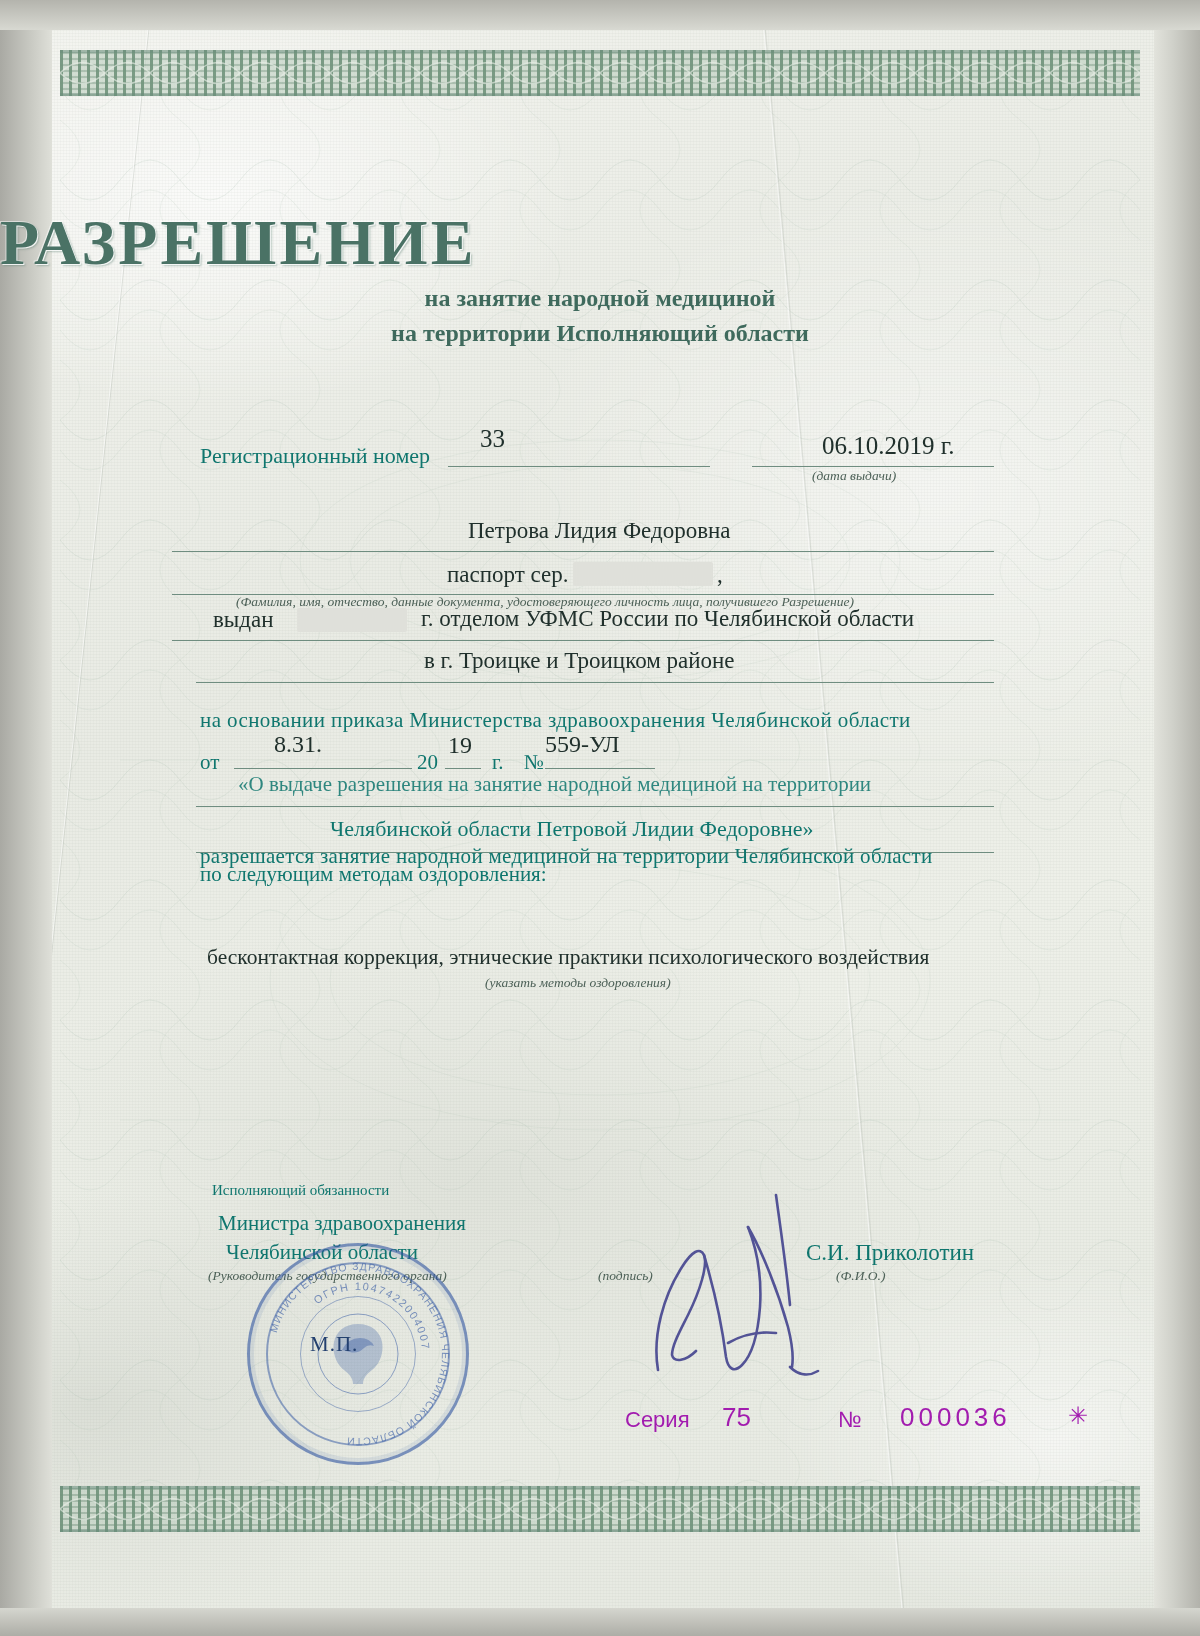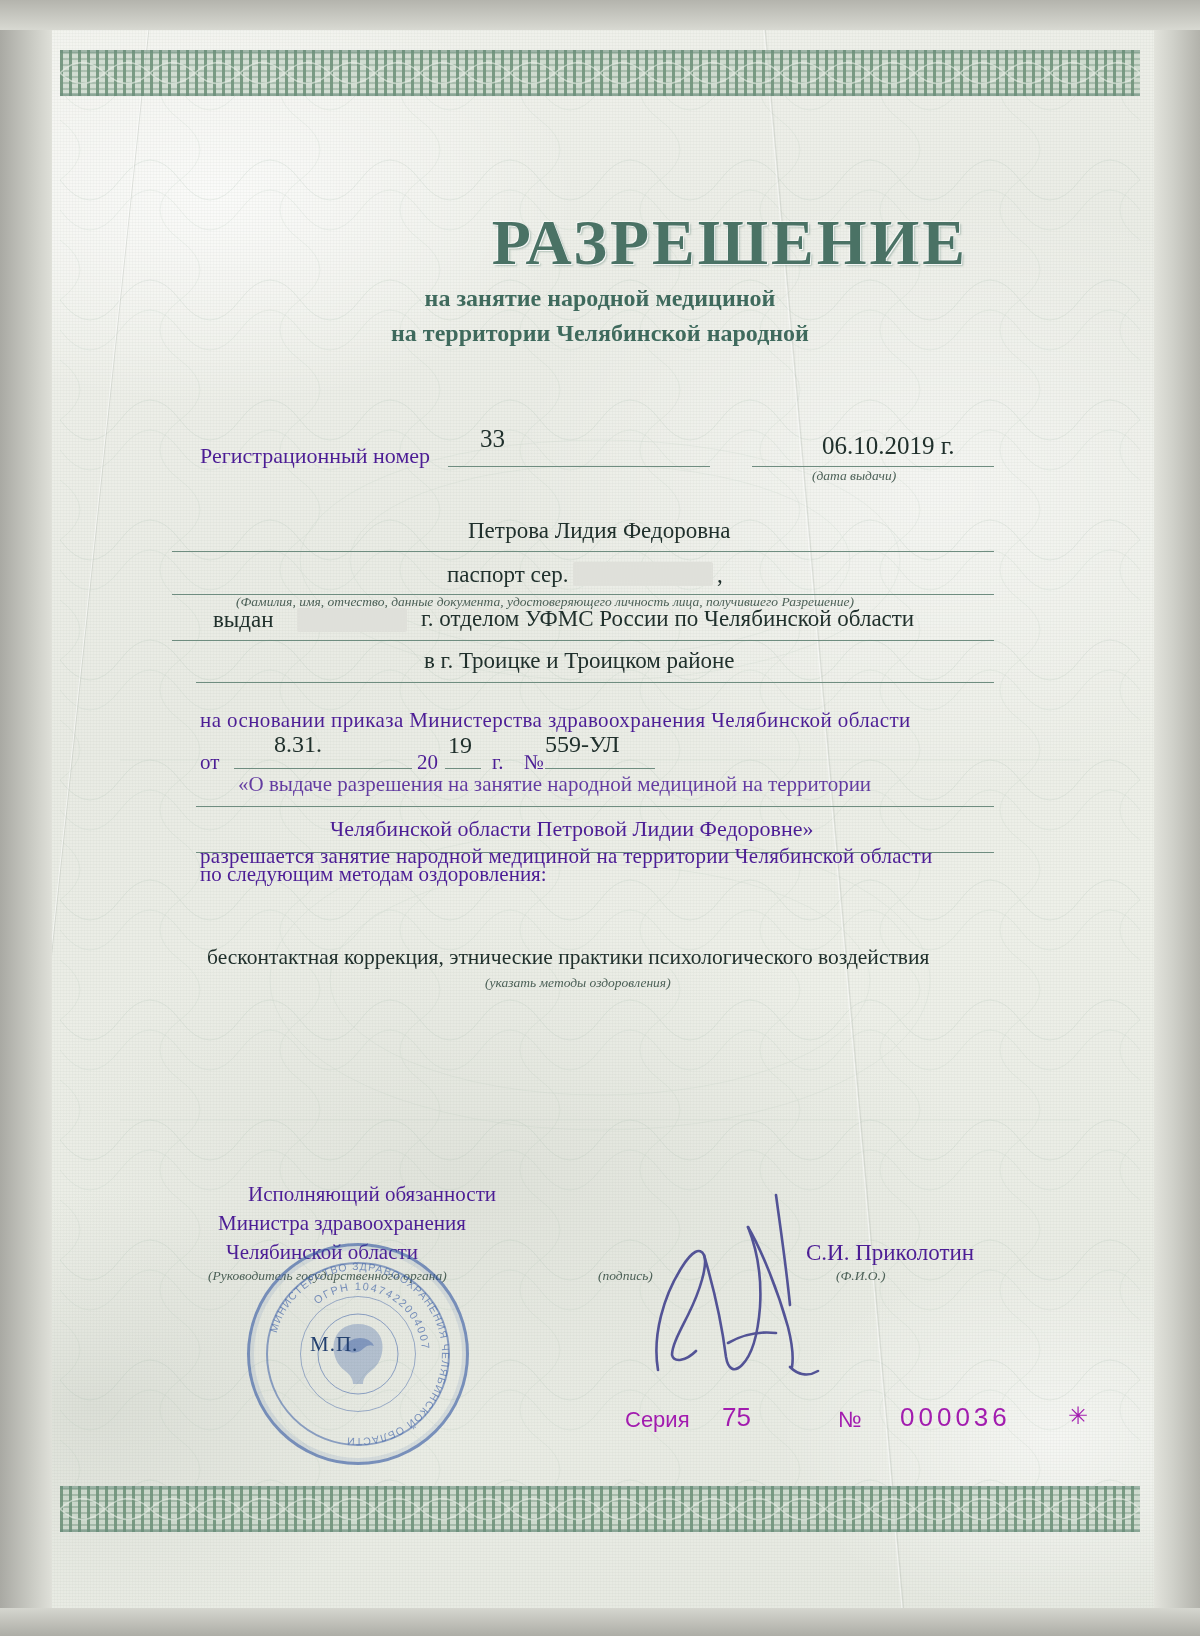--- a/index.html
+++ b/index.html
@@ -46,36 +46,36 @@
     opacity:.92;
   }
   .band-top{top:50px;}
   .band-bottom{top:1486px;}
   .band-ornament{
     position:absolute;left:0;top:0;width:100%;height:100%;
     opacity:.85;
   }
 
   .doc-title{
-    position:absolute;left:0;top:206px;width:968px;text-align:right;
+    position:absolute;left:0;top:206px;width:968px;text-align:left;
     font-size:64px;letter-spacing:3px;font-weight:bold;
     color:#4a7265;
     font-family:"Liberation Serif", serif;
     text-shadow: 1px 1px 0 rgba(255,255,255,.85), 2px 2px 2px rgba(74,114,101,.35), -1px -1px 0 rgba(255,255,255,.5);
   }
   .doc-sub{
     position:absolute;left:0;width:1200px;text-align:center;
     font-size:24px;font-weight:bold;color:#3f6a5d;
     font-family:"Liberation Serif", serif;
   }
   .sub1{top:285px;}
   .sub2{top:320px;}
 
   .ln{position:absolute;border-bottom:1.6px solid #6f8d80;}
-  .txt{position:absolute;color:#4c1d95;font-family:"Liberation Serif", serif;}
+  .txt{position:absolute;color:#0f766e;font-family:"Liberation Serif", serif;}
   .cap{position:absolute;font-style:italic;color:#4c6057;font-family:"Liberation Serif", serif;font-size:13.5px;}
   .hand{color:#20302c;}
   .redact{position:absolute;background:#dfe0da;border-radius:2px;}
 
   .stamp{
     position:absolute;left:247px;top:1243px;width:216px;height:216px;
     border-radius:50%;
     border:3px solid rgba(44,82,160,.72);
     box-shadow:0 0 0 4px rgba(44,82,160,.12) inset;
     opacity:.82;
@@ -152,21 +152,21 @@
       </g>
       <g fill="#5d8472" opacity="0.55">
         <rect x="0" y="0" width="1080" height="3"></rect>
         <rect x="0" y="43" width="1080" height="3"></rect>
       </g>
     </svg>
   </div>
 
   <div class="doc-title">РАЗРЕШЕНИЕ</div>
   <div class="doc-sub sub1">на занятие народной медициной</div>
-  <div class="doc-sub sub2">на территории Челябинской народной</div>
+  <div class="doc-sub sub2">на территории Исполняющий области</div>
 
   <div class="txt" style="left:200px;top:443px;font-size:22px;">Регистрационный номер</div>
   <div class="txt hand" style="left:480px;top:425px;font-size:25px;">33</div>
   <div class="ln" style="left:448px;top:466px;width:262px;"></div>
 
   <div class="txt hand" style="left:822px;top:432px;font-size:25px;">06.10.2019 г.</div>
   <div class="ln" style="left:752px;top:466px;width:242px;"></div>
   <div class="cap" style="left:812px;top:468px;">(дата выдачи)</div>
 
   <div class="txt hand" style="left:452px;top:518px;font-size:23px;margin-left:16px;">Петрова Лидия Федоровна</div>
@@ -203,21 +203,21 @@
   <div class="ln" style="left:196px;top:806px;width:798px;"></div>
 
   <div class="txt" style="left:330px;top:816px;font-size:22px;">Челябинской области Петровой Лидии Федоровне»</div>
   <div class="ln" style="left:196px;top:852px;width:798px;"></div>
 
   <div class="txt" style="left:200px;top:844px;font-size:21px;letter-spacing:.3px;">разрешается занятие народной медициной на территории Челябинской области</div>
   <div class="txt" style="left:200px;top:862px;font-size:21px;">по следующим методам оздоровления:</div>
   <div class="txt hand" style="left:207px;top:945px;font-size:21.5px;">бесконтактная коррекция, этнические практики психологического воздействия</div>
   <div class="cap" style="left:485px;top:975px;">(указать методы оздоровления)</div>
 
-  <div class="txt" style="left:212px;top:1182px;font-size:21px;margin-left:36px;">Исполняющий обязанности</div>
+  <div class="txt" style="left:212px;top:1182px;font-size:15px;">Исполняющий обязанности</div>
   <div class="txt" style="left:218px;top:1211px;font-size:21px;">Министра здравоохранения</div>
   <div class="txt" style="left:226px;top:1240px;font-size:21px;">Челябинской области</div>
   <div class="cap" style="left:208px;top:1268px;">(Руководитель государственного органа)</div>
 
   <div class="cap" style="left:598px;top:1268px;">(подпись)</div>
 
   <div class="txt" style="left:806px;top:1240px;font-size:23px;">С.И. Приколотин</div>
   <div class="cap" style="left:836px;top:1268px;">(Ф.И.О.)</div>
 
   <div class="stamp">

